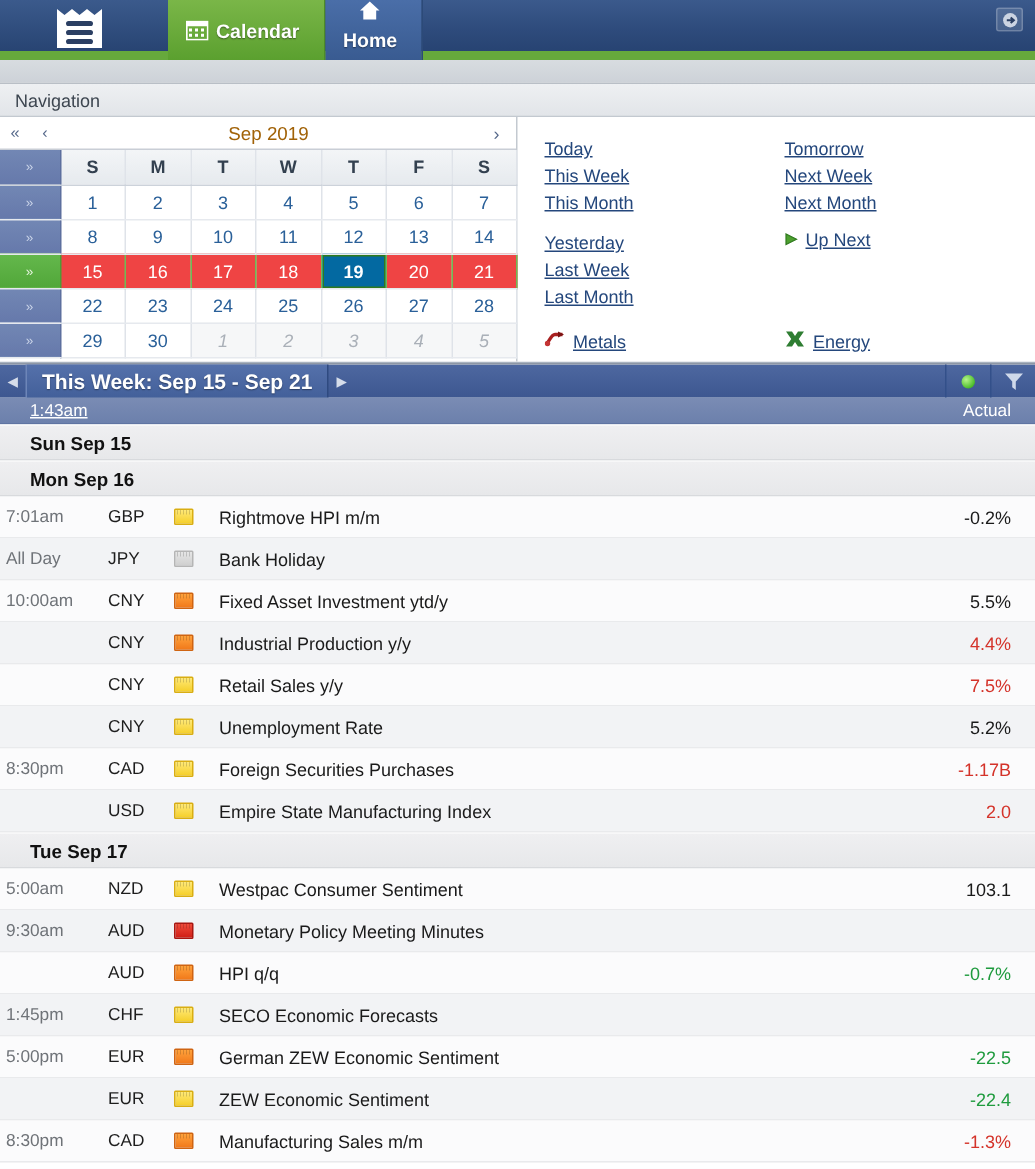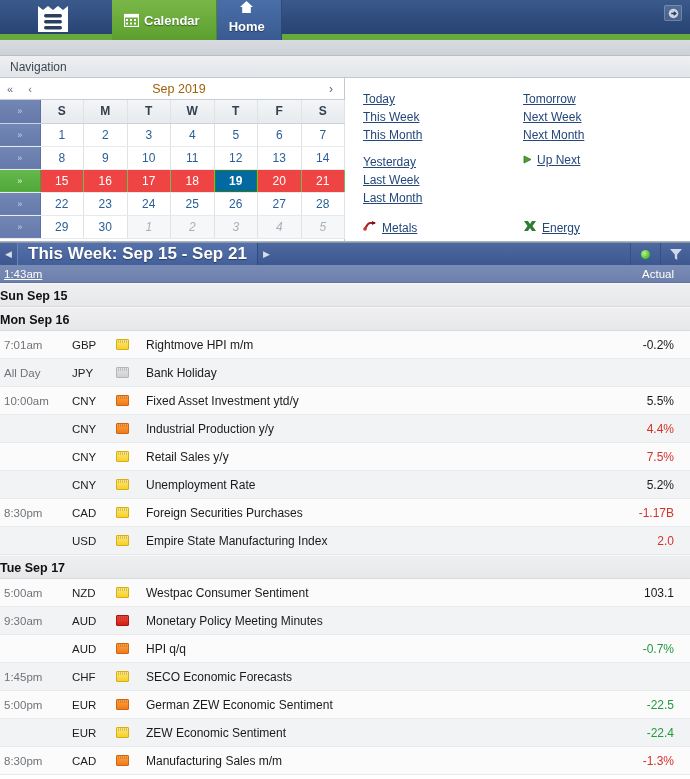--- a/index.html
+++ b/index.html
@@ -194,21 +194,21 @@
     display: flex; align-items: center; justify-content: center;
     color: #d6ddea;
     font-size: 9px;
     cursor: pointer;
   }
   .wb-title {
     display: flex; align-items: center;
     padding: 0 10px;
     color: #ffffff;
     font-weight: bold;
-    font-size: 17px;
+    font-size: 14px;
     background: linear-gradient(to bottom, #5571ab 0%, #43609a 100%);
     border-left: 1px solid #6d85b8;
     border-right: 1px solid #2f4a80;
     text-shadow: 0 1px 1px rgba(0,0,0,.4);
     cursor: pointer;
   }
   .wb-spacer { flex: 1; }
   .wb-btn {
     width: 30px;
     display:flex; align-items:center; justify-content:center;
@@ -221,30 +221,30 @@
   }
 
   .colhead {
     height: 18px;
     background: linear-gradient(to bottom, #7a8cb4 0%, #6c80ac 100%);
     display: flex; align-items: center;
     font-size: 11.5px;
     color: #ffffff;
     border-bottom: 1px solid #5f74a2;
   }
-  .colhead .time { width: 72px; padding-left: 4px; text-decoration: underline; cursor: pointer; }
+  .colhead .time { width: 72px; padding-left: 20px; text-decoration: underline; cursor: pointer; }
   .colhead .sp { flex: 1; }
   .colhead .actual { width: 72px; text-align: right; padding-right: 16px; }
 
   
   .events { background: #fbfbfc; }
   .daterow {
     height: 24px;
     line-height: 24px;
-    padding-left: 0;
+    padding-left: 20px;
     font-weight: bold;
     font-size: 12.5px;
     color: #111111;
     background: linear-gradient(to bottom, #efeff1 0%, #e7e8ea 100%);
     border-bottom: 1px solid #d8dadd;
     border-top: 1px solid #f7f7f8;
   }
   .ev {
     display: flex;
     align-items: center;

